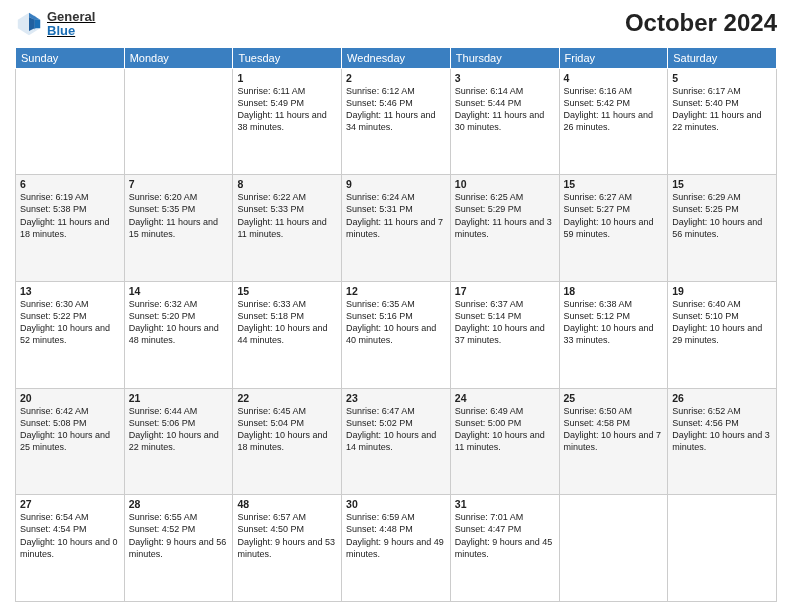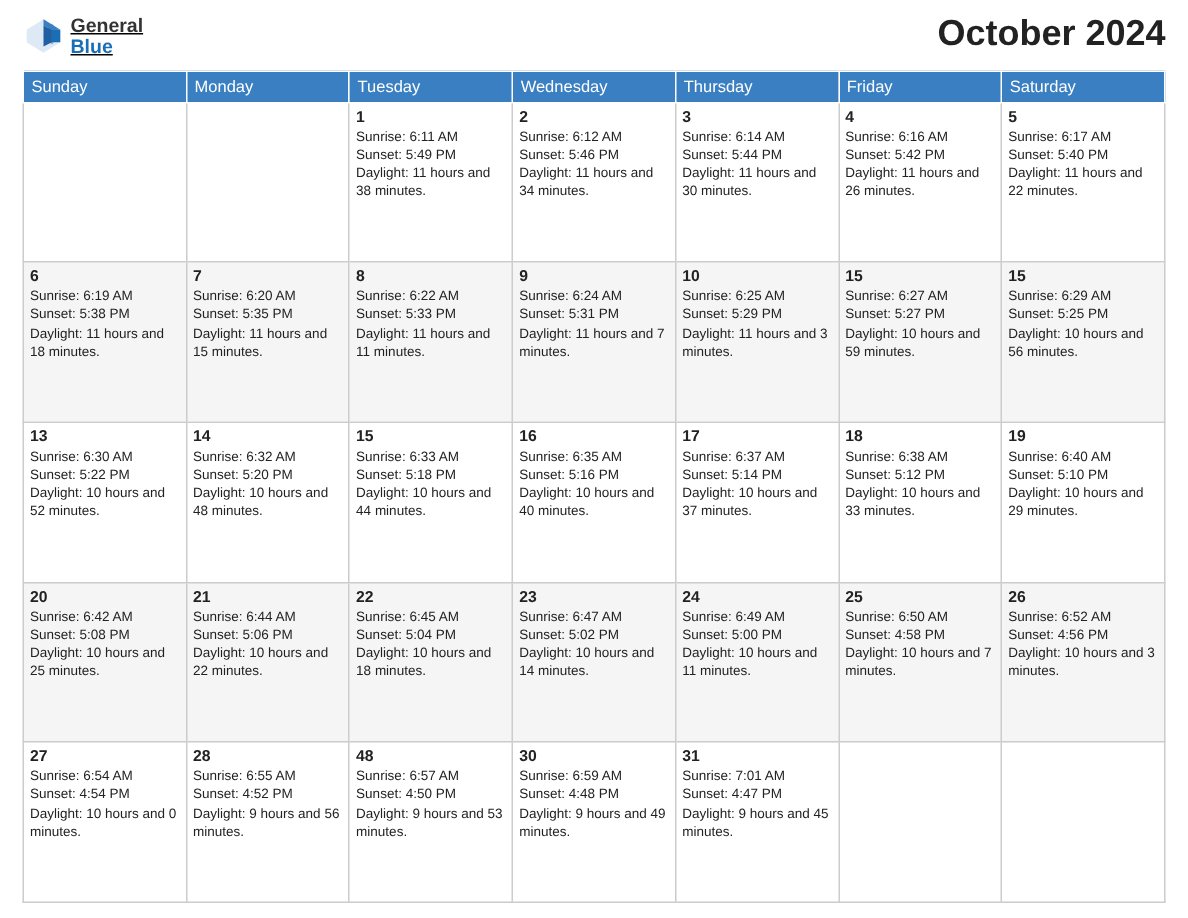--- a/index.html
+++ b/index.html
@@ -192,21 +192,21 @@
           </td>
           <td>
             <span class="cell-date">14</span>
             <div class="cell-info">Sunrise: 6:32 AM<br>Sunset: 5:20 PM<br>Daylight: 10 hours and 48 minutes.</div>
           </td>
           <td>
             <span class="cell-date">15</span>
             <div class="cell-info">Sunrise: 6:33 AM<br>Sunset: 5:18 PM<br>Daylight: 10 hours and 44 minutes.</div>
           </td>
           <td>
-            <span class="cell-date">16</span>
+            <span class="cell-date">12</span>
             <div class="cell-info">Sunrise: 6:35 AM<br>Sunset: 5:16 PM<br>Daylight: 10 hours and 40 minutes.</div>
           </td>
           <td>
             <span class="cell-date">17</span>
             <div class="cell-info">Sunrise: 6:37 AM<br>Sunset: 5:14 PM<br>Daylight: 10 hours and 37 minutes.</div>
           </td>
           <td>
             <span class="cell-date">18</span>
             <div class="cell-info">Sunrise: 6:38 AM<br>Sunset: 5:12 PM<br>Daylight: 10 hours and 33 minutes.</div>
           </td>

